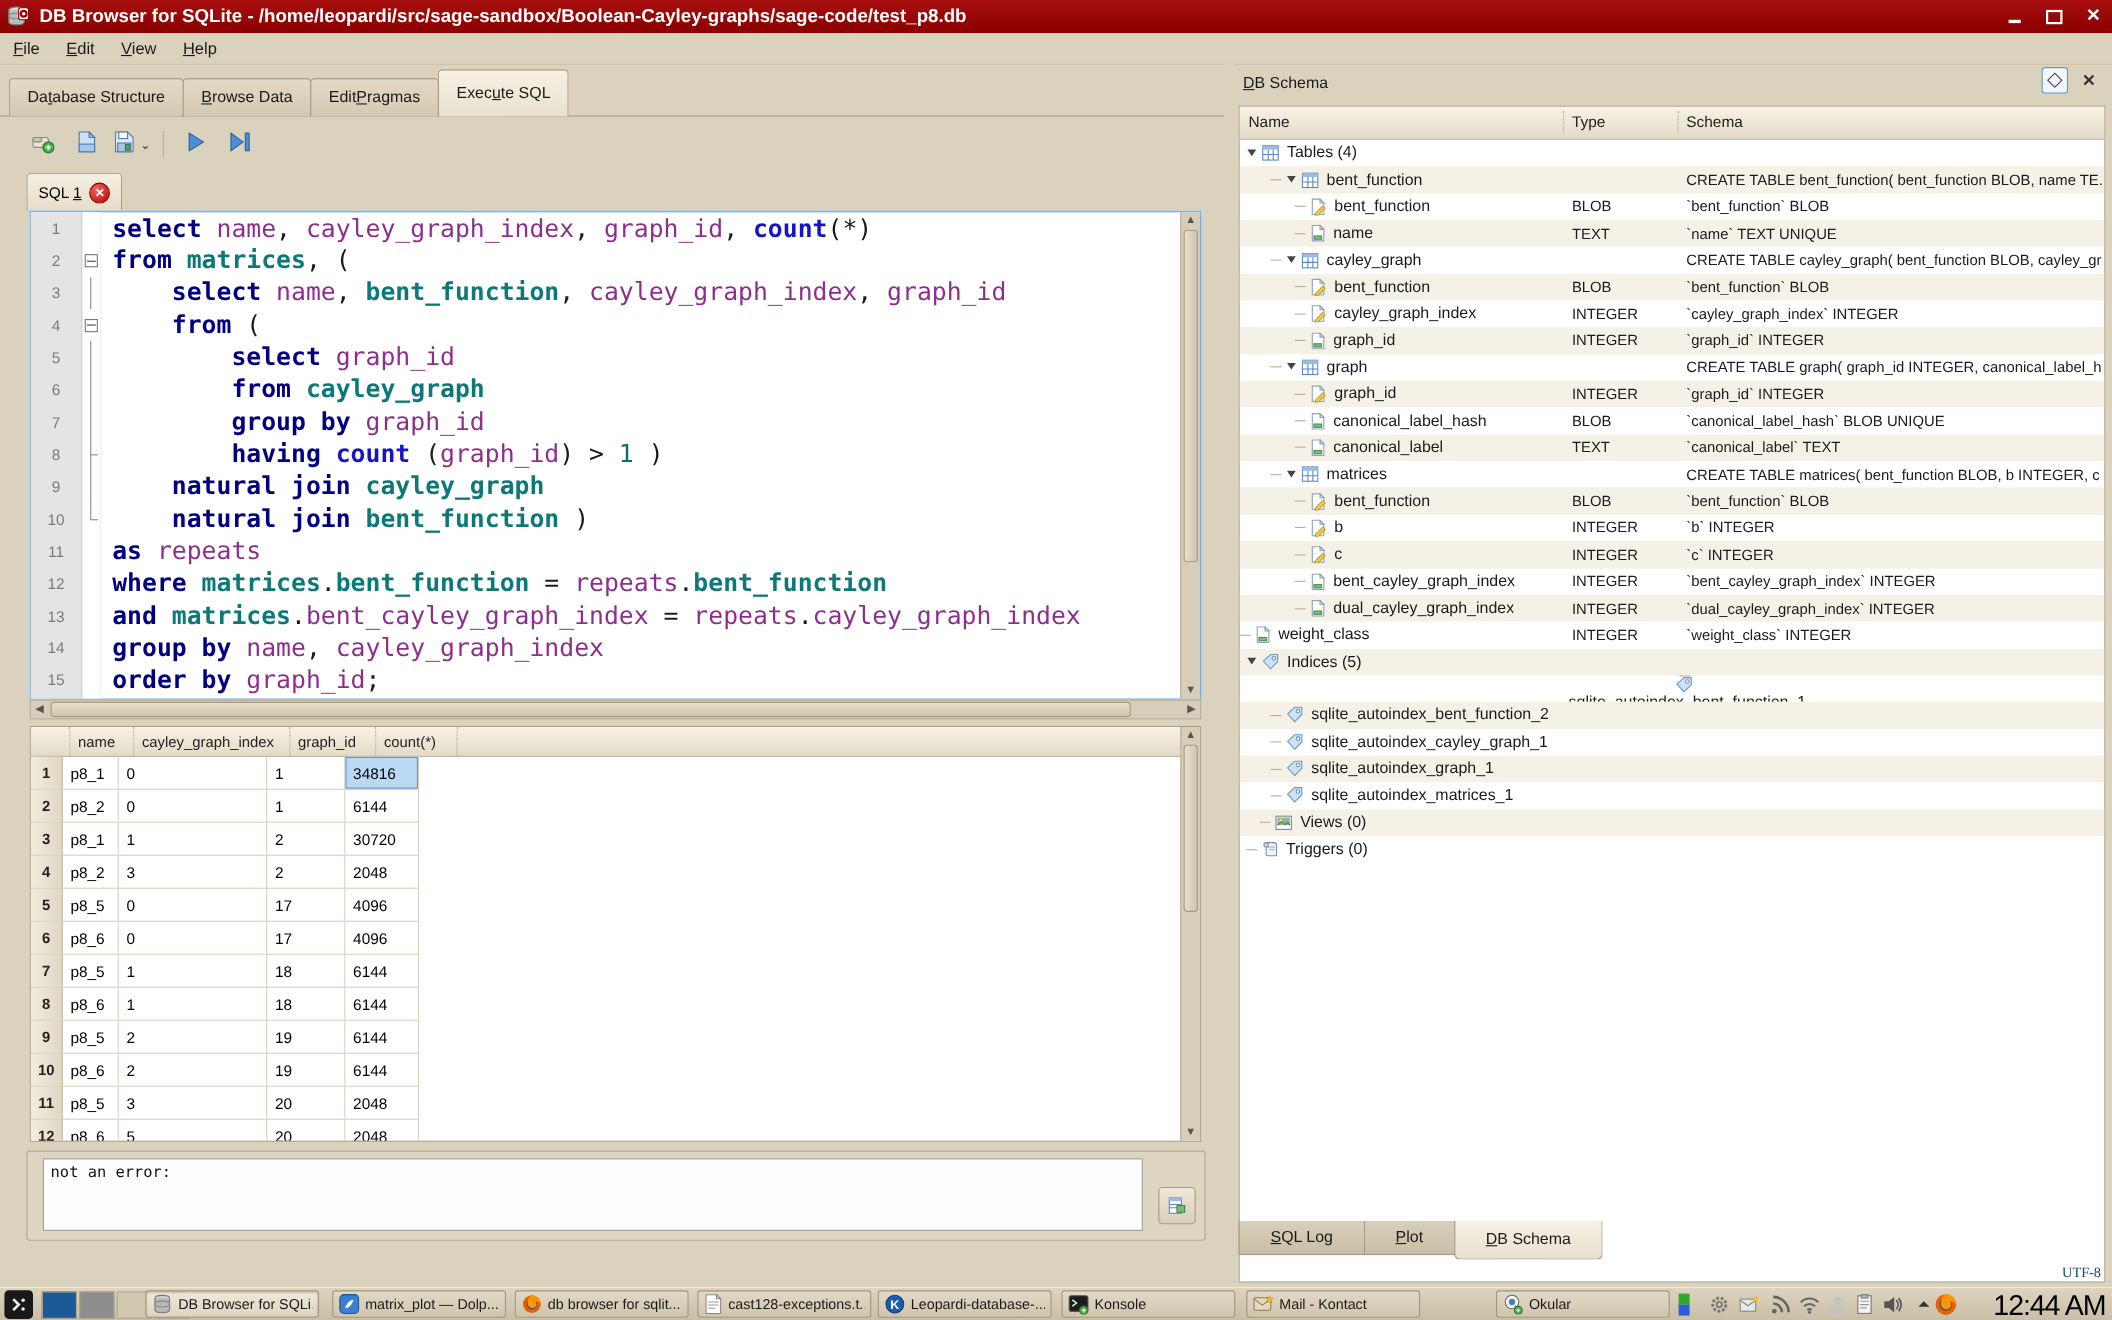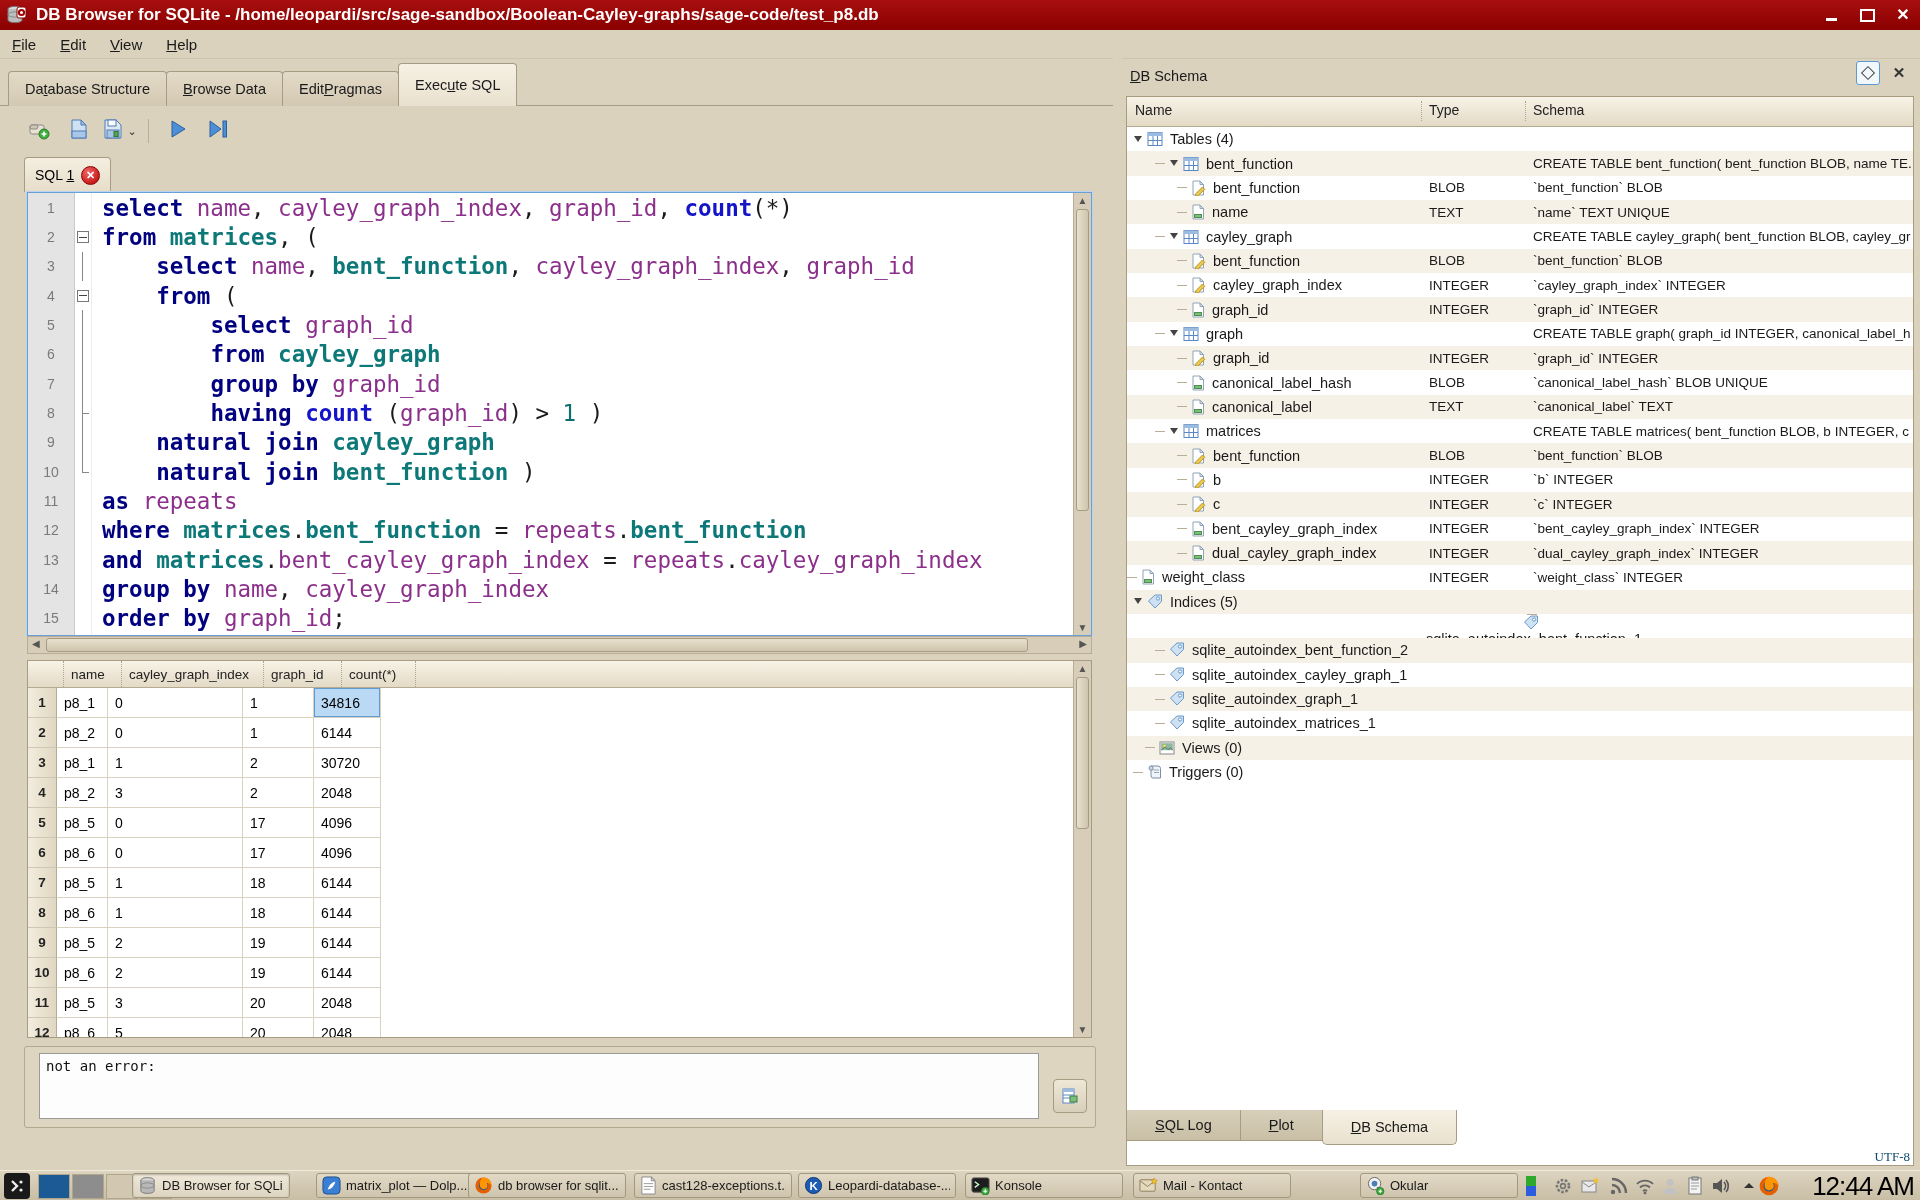--- a/index.html
+++ b/index.html
@@ -811,21 +811,21 @@
         <div class="task active" style="left: 132px;">
           <span style="display: flex;">
             <svg width="19" height="19" viewBox="0 0 20 20">
               <ellipse cx="10" cy="4.5" rx="7" ry="2.8" fill="#d6d6d6" stroke="#777"></ellipse>
               <path d="M3 4.5v11c0 1.6 3.1 2.8 7 2.8s7-1.2 7-2.8v-11" fill="#b8b8b8" stroke="#777"></path>
               <ellipse cx="10" cy="10" rx="7" ry="2.8" fill="none" stroke="#8a8a8a"></ellipse>
             </svg>
           </span>
           <span class="lbl">DB Browser for SQLi...</span>
         </div>
-        <div class="task" style="left: 316px;">
+        <div class="task" style="left: 302px;">
           <span style="display: flex;">
             <svg width="19" height="19" viewBox="0 0 20 20">
               <rect x="1" y="1" width="18" height="18" rx="4" fill="#3b7fd4" stroke="#1f4f8a"></rect>
               <path d="M6 14c2-6 6-8 8-8-1 4-4 8-8 8z" fill="#fff"></path>
             </svg>
           </span>
           <span class="lbl">matrix_plot — Dolp...</span>
         </div>
         <div class="task" style="left: 468px;">
           <span style="display: flex;">

